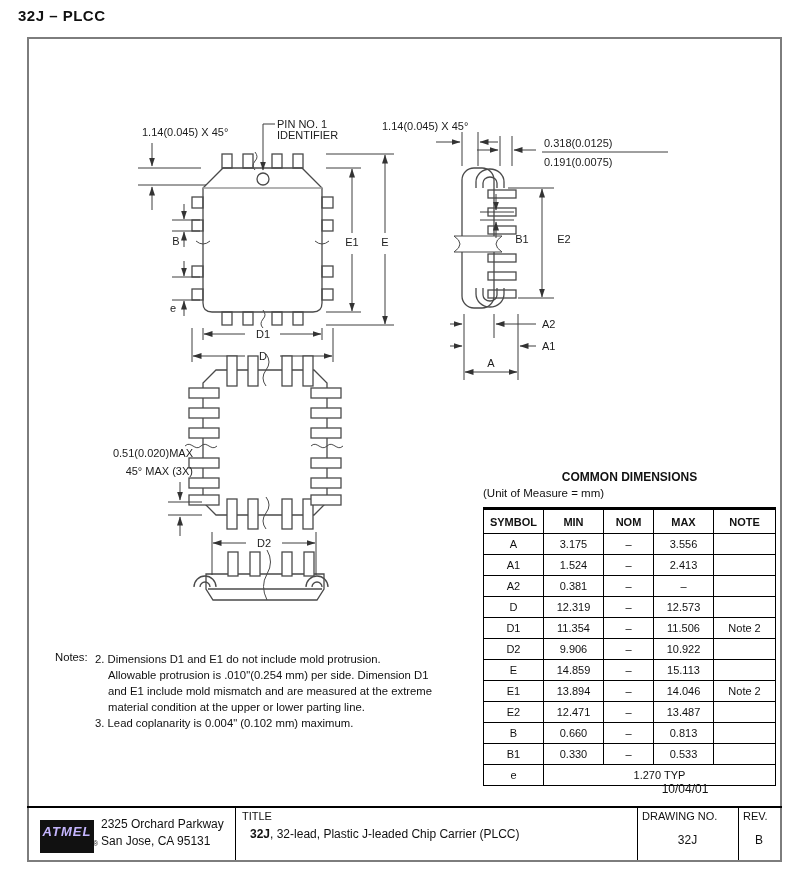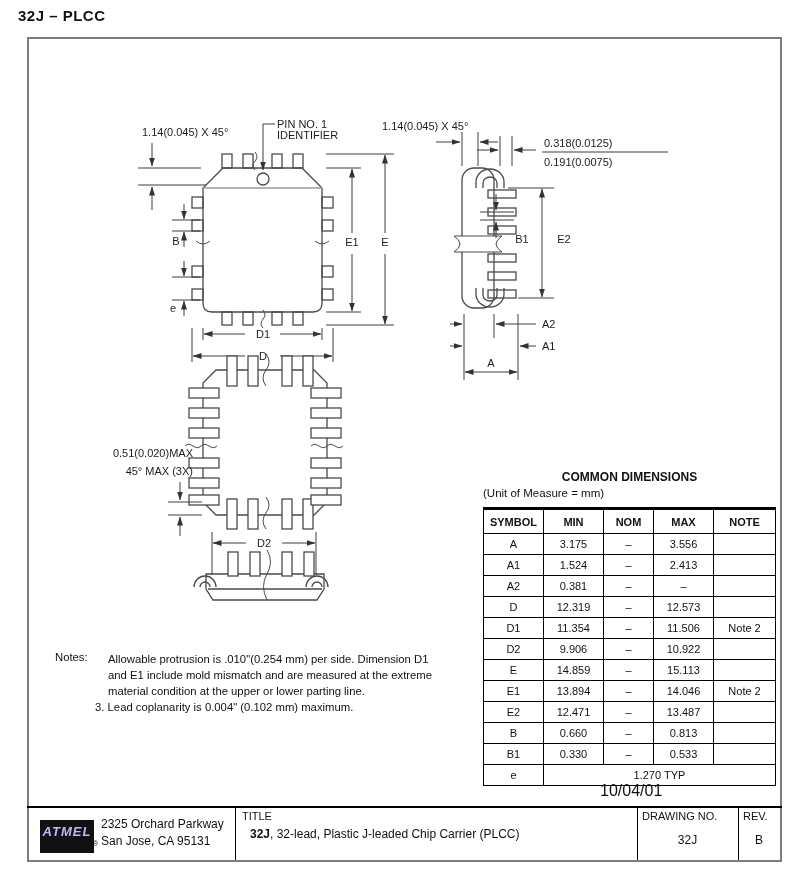--- a/index.html
+++ b/index.html
@@ -10,21 +10,21 @@
   .frame{left:27px;top:37px;width:751px;height:821px;border:2px solid #7d7d7d;}
   svg.drawing{left:30px;top:40px;}
   svg text{font-family:"Liberation Sans",sans-serif;font-size:11px;fill:#1c1c1c;}
   .tbl-title{left:483px;top:470px;width:293px;text-align:center;font-size:12px;font-weight:bold;}
   .tbl-sub{left:483px;top:487px;width:293px;text-align:left;font-size:11.5px;}
   table.dims{position:absolute;left:483px;top:507px;width:293px;border-collapse:collapse;
              border-top:3px solid #000;font-size:11px;}
   table.dims th,table.dims td{border:1.2px solid #000;text-align:center;height:20px;padding:0 2px;}
   table.dims th{font-weight:bold;height:23px;margin-left:44px;}
   td.merged{padding-right:64px;}
-  .date{left:600px;top:782px;width:170px;text-align:left;font-size:16px;}
+  .date{left:600px;top:782px;width:170px;text-align:center;font-size:12px;}
   .notes-label{left:55px;top:651px;font-size:11.3px;}
   .notes{left:95px;top:651px;width:400px;font-size:11.3px;line-height:16px;}
   .note-cont{padding-left:13px;}
   .tb-hline{left:27px;top:806px;width:755px;border-top:2px solid #000;}
   .tb-v{top:808px;height:52px;border-left:1.5px solid #000;}
   .v1{left:235px;} .v2{left:637px;} .v3{left:738px;}
   .logo{left:40px;top:820px;width:54px;height:33px;background:#111;color:#c4b5fd;
         font-weight:bold;font-style:italic;font-size:13px;text-align:center;line-height:24px;letter-spacing:1px;}
   .logo-reg{left:93px;top:840px;font-size:7px;}
   .addr{left:101px;top:816px;font-size:12px;line-height:17px;}
@@ -347,20 +347,21 @@
         <td class="merged" colspan="4">1.270 TYP</td>
       </tr>
     </tbody>
   </table>
 
   <div class="abs date">10/04/01</div>
 
   <div class="abs notes-label">Notes:</div>
   <div class="abs notes">
     <div>
+      <div>2. Dimensions D1 and E1 do not include mold protrusion.</div>
       <div class="note-cont">Allowable protrusion is .010"(0.254 mm) per side. Dimension D1</div>
       <div class="note-cont">and E1 include mold mismatch and are measured at the extreme</div>
       <div class="note-cont">material condition at the upper or lower parting line.</div>
     </div>
     <div>3. Lead coplanarity is 0.004" (0.102 mm) maximum.</div>
   </div>
 
   <div class="abs tb-hline"></div>
   <div class="abs tb-v v1"></div>
   <div class="abs tb-v v2"></div>

